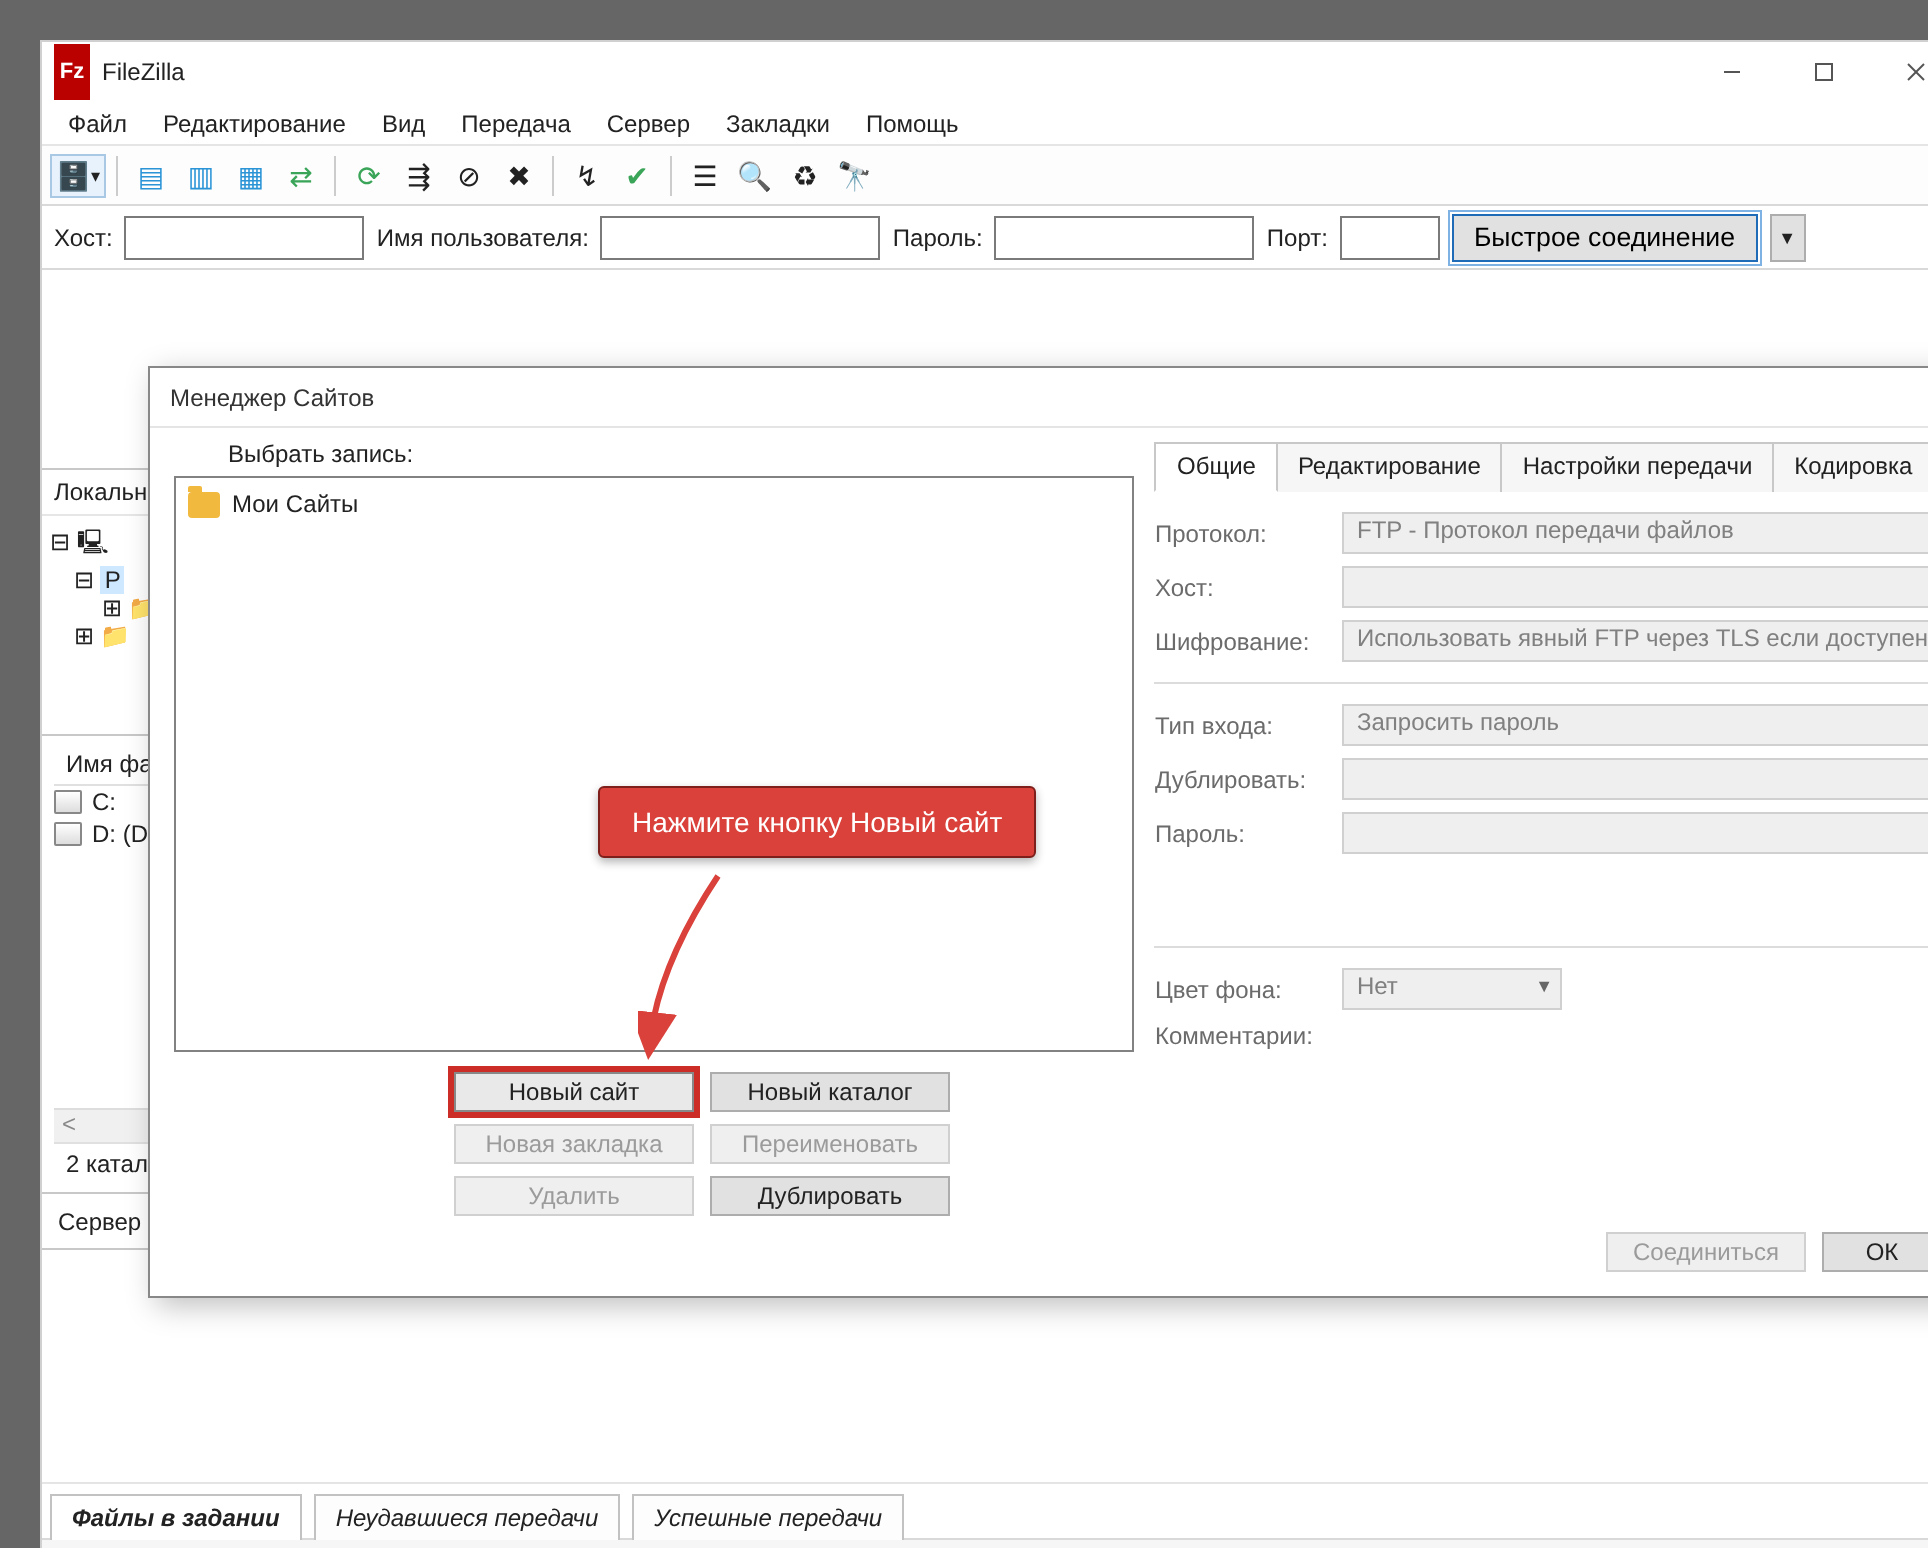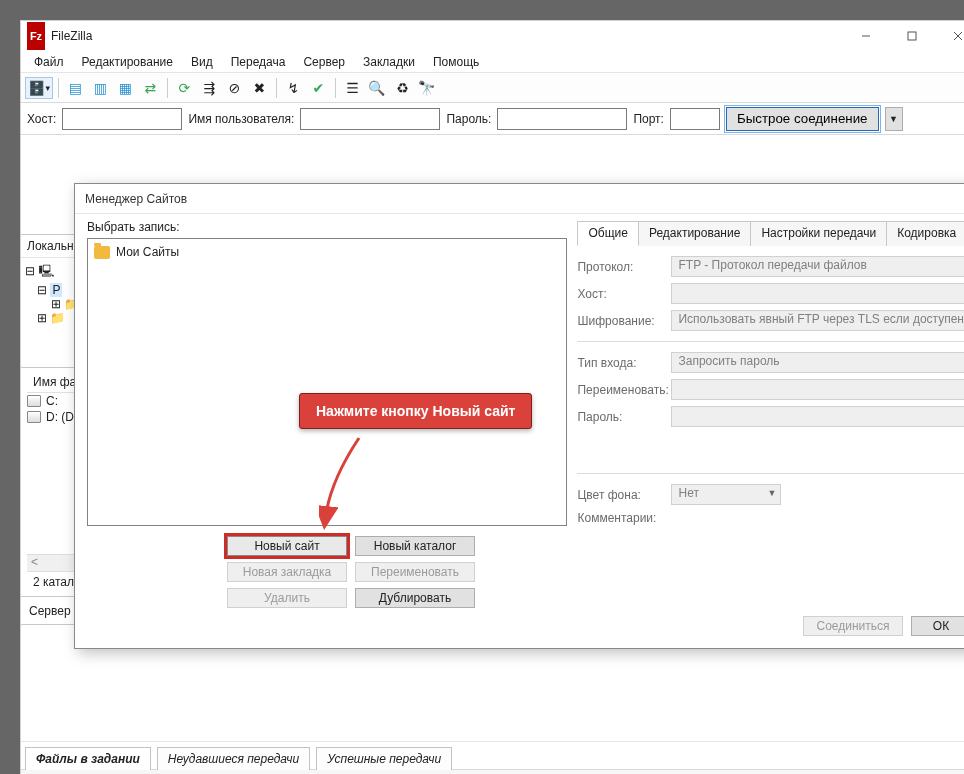--- a/index.html
+++ b/index.html
@@ -208,21 +208,21 @@
     gap:10px;
   }
   .dlg-left {
     width: 512px;
     display:flex; flex-direction:column;
   }
   .dlg-right {
     flex:1;
     display:flex; flex-direction:column;
   }
-  .sel-label { padding: 0 0 4px 0; }
+  .sel-label { padding: 0 0 4px 0; margin-left: 27px; }
   .site-tree {
     flex:1;
     border:1px solid #828282;
     background:#fff;
     padding:6px;
   }
   .site-tree-node {
     display:flex; align-items:center; gap:6px;
   }
   .folder-icon { width:16px; height:13px; background:#f2b93f; border-radius:2px; position:relative; }
@@ -292,21 +292,20 @@
     z-index:20;
   }
   .ann-bubble {
     background: var(--tooltip-red);
     color:#fff;
     border:1px solid #7e1f1b;
     padding: 9px 16px;
     font-size: 14px;
     border-radius:3px;
     box-shadow: 0 2px 5px rgba(0,0,0,0.3);
-    font-weight: bold;
   }
   .ann-arrow {
     position:absolute;
     top: 40px;
     left: 20px;
   }
   .drive-icon { width:14px;height:12px;border:1px solid #888;background:linear-gradient(#fff,#ddd);border-radius:1px; }
 </style>
 </head>
 <body>
@@ -507,21 +506,21 @@
           <div class="form-row">
             <label>Шифрование:</label>
             <div class="field">Использовать явный FTP через TLS если доступен</div>
           </div>
           <div class="form-sep"></div>
           <div class="form-row">
             <label>Тип входа:</label>
             <div class="field">Запросить пароль</div>
           </div>
           <div class="form-row">
-            <label>Переименовать:</label>
+            <label>Дублировать:</label>
             <div class="field"></div>
           </div>
           <div class="form-row">
             <label>Пароль:</label>
             <div class="field"></div>
           </div>
           <div style="height:30px"></div>
           <div class="form-sep"></div>
           <div class="form-row">
             <label>Цвет фона:</label>

